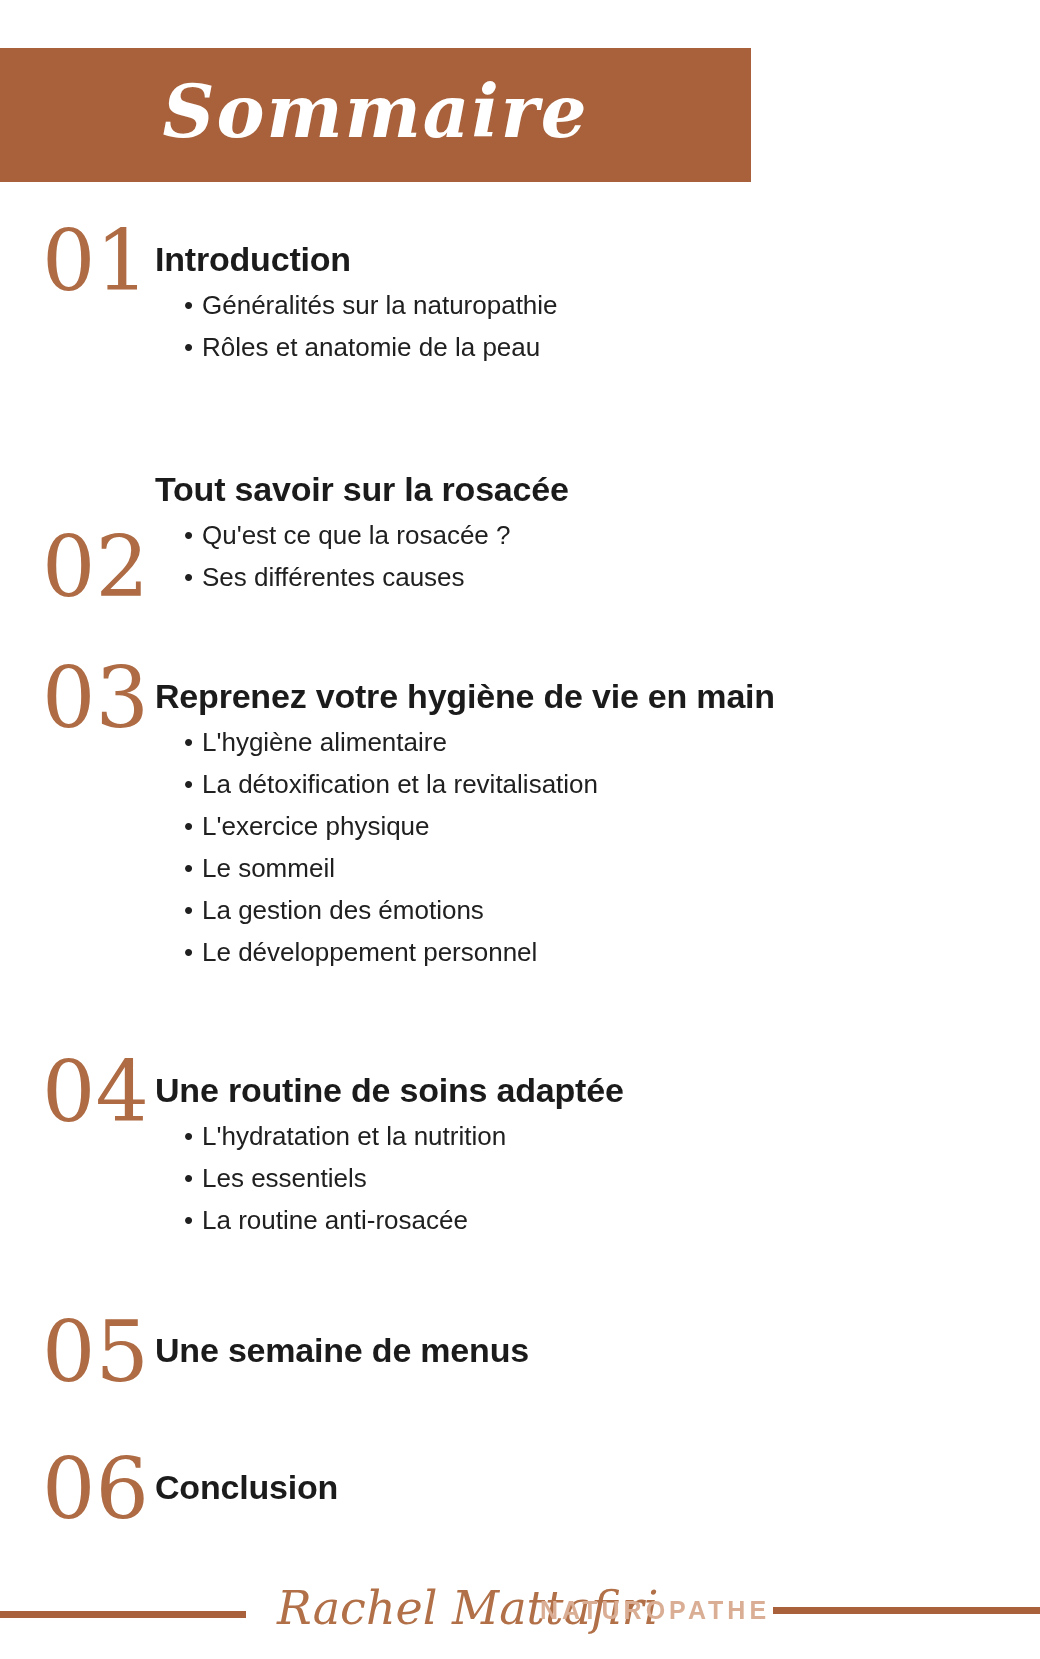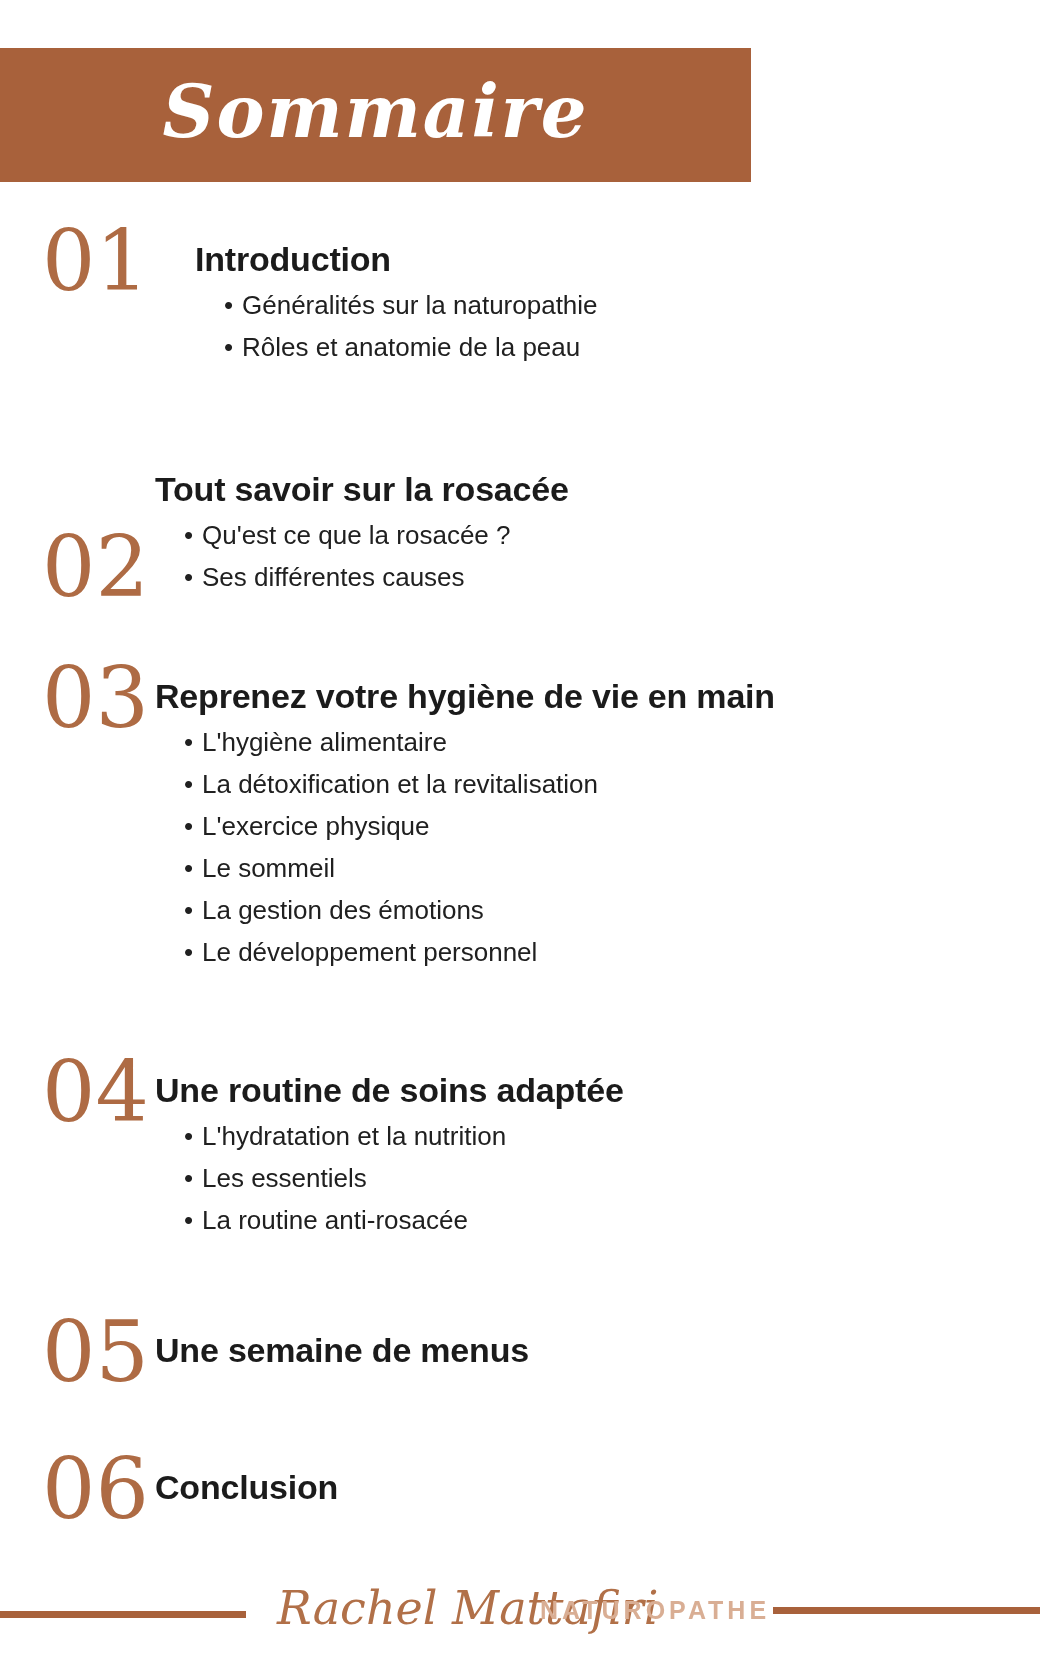--- a/index.html
+++ b/index.html
@@ -25,21 +25,21 @@
   }
   .band-title{
     font-family:"DejaVu Serif", serif;
     font-style:italic;font-weight:700;
     font-size:72px;color:#ffffff;letter-spacing:2px;
     transform:translateY(-4px);
   }
 
   
   .section{position:absolute;left:42px;display:flex;width:960px;}
-  .section[data-idx="0"]{top:230px;gap:40px;}
+  .section[data-idx="0"]{top:230px;}
   .section[data-idx="1"]{top:460px;align-items:flex-end;}
   .section[data-idx="2"]{top:667px;}
   .section[data-idx="3"]{top:1061px;}
   .section[data-idx="4"]{top:1321px;}
   .section[data-idx="5"]{top:1458px;}
   .num{
     flex:none;width:113px;
     font-family:"DejaVu Serif", serif;
     font-feature-settings:"onum" 1;
     font-size:84px;line-height:62px;font-weight:400;

